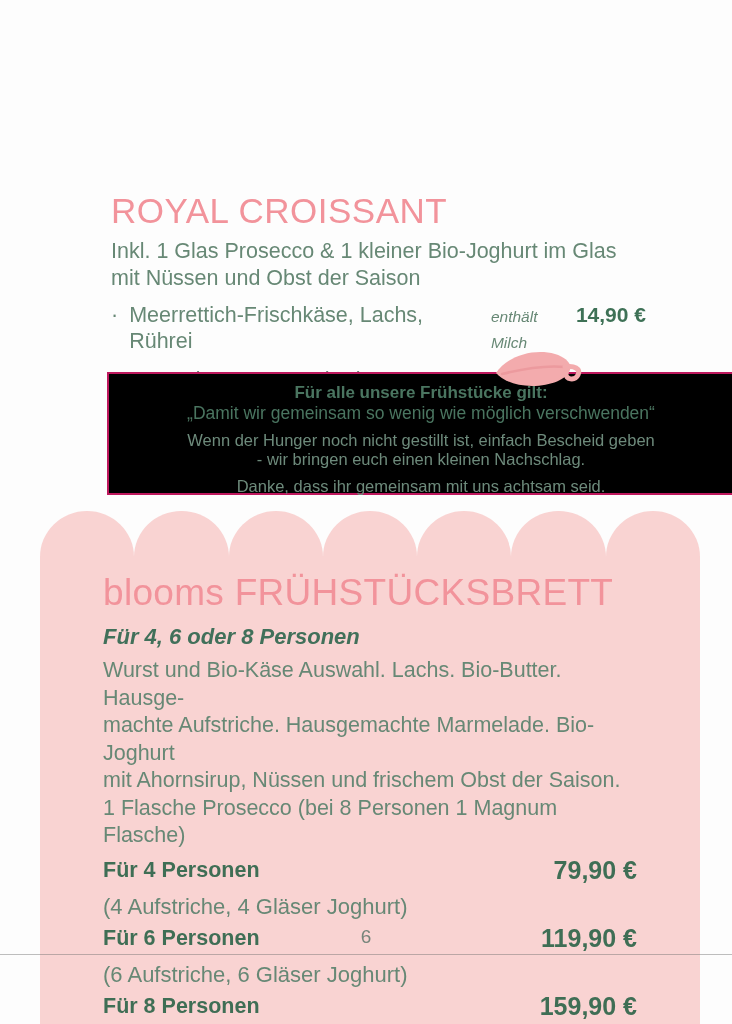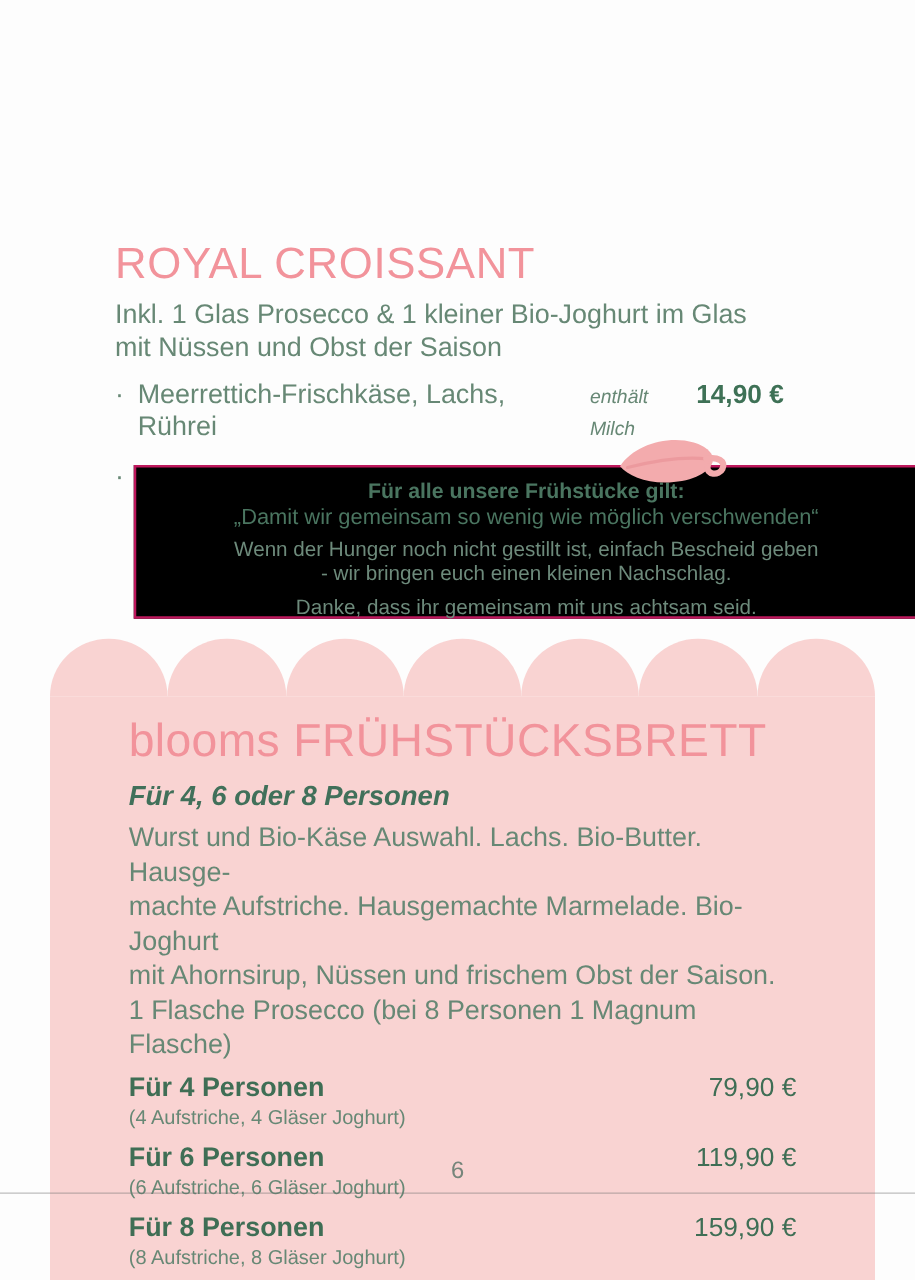--- a/index.html
+++ b/index.html
@@ -7,21 +7,21 @@
     width:732px;height:1024px;
     background:#fdfdfd;
     font-family:"Liberation Sans", sans-serif;
     position:relative;
     overflow:hidden;
     -webkit-font-smoothing:antialiased;
   }
   .page{position:absolute;inset:0;width:732px;height:1024px;}
 
   
-  .royal{position:absolute;left:92px;top:192px;width:535px;}
+  .royal{position:absolute;left:111px;top:192px;width:535px;}
   .royal-title{
     margin:0;font-size:35px;font-weight:400;letter-spacing:.5px;
     color:#f2939b;line-height:38px;
   }
   .royal-sub{margin:8px 0 0 0;font-size:21.5px;line-height:27px;color:#678875;}
   .items{margin-top:10px;}
   .item-row{display:flex;align-items:baseline;line-height:26px;margin-top:11px;}
   .item-row:first-child{margin-top:0;}
   .bullet{color:#678875;font-size:21.5px;margin-right:11px;}
   .item-name{color:#678875;font-size:21.5px;}
@@ -55,22 +55,22 @@
     padding:16px 63px 0 63px;
   }
   .brett-title{
     margin:0;font-size:37px;font-weight:400;color:#f2939b;line-height:39px;letter-spacing:.3px;
   }
   .brett-sub{margin-top:12px;font-size:22px;font-weight:700;color:#41705a;line-height:26px;font-style:italic;}
   .brett-desc{margin-top:7px;font-size:21.5px;color:#678875;line-height:27.5px;}
   .option{margin-top:8px;}
   .option-head{display:flex;align-items:flex-end;line-height:25px;gap:32px;}
   .option-label{font-size:21.5px;font-weight:700;color:#3f6e55;}
-  .option-price{font-size:21px;font-weight:400;color:#3f6e55;white-space:nowrap;}
-  .option-detail{font-size:16px;color:#678875;line-height:22px;margin-top:1px;}
+  .option-price{font-size:25px;font-weight:700;color:#3f6e55;white-space:nowrap;}
+  .option-detail{font-size:22px;color:#678875;line-height:22px;margin-top:13px;}
 
   
   .page-number{
     position:absolute;left:0;top:926px;width:732px;text-align:center;
     font-size:19px;color:#76857b;z-index:4;
   }
   .footer-line{
     position:absolute;left:0;top:954px;width:732px;height:1px;
     background:rgba(110,110,110,.45);z-index:4;
   }

